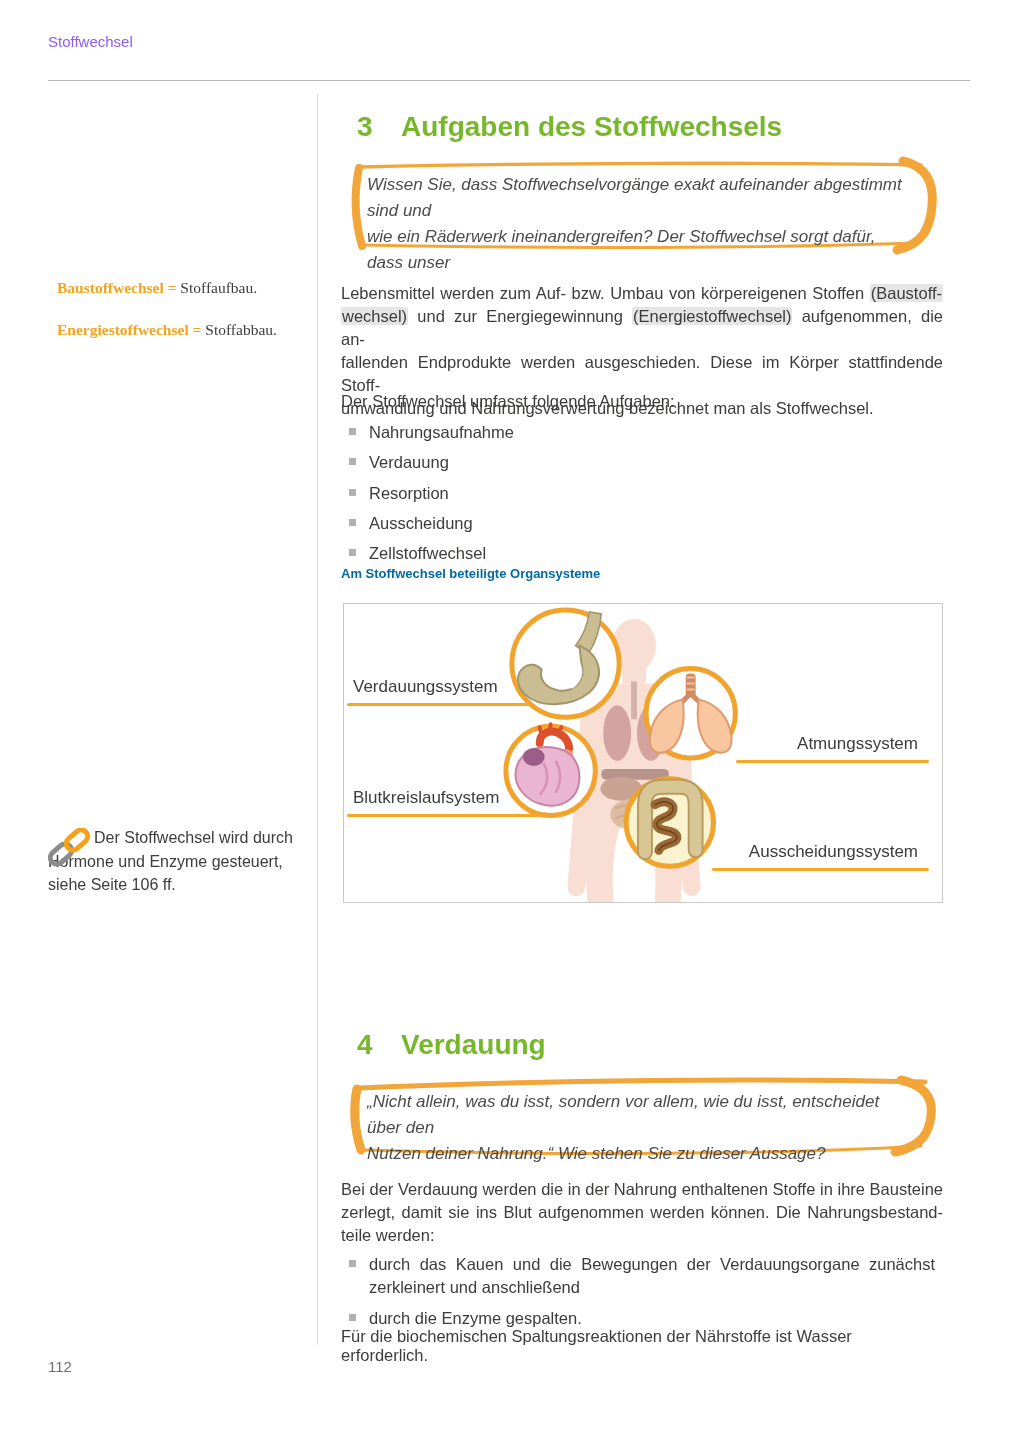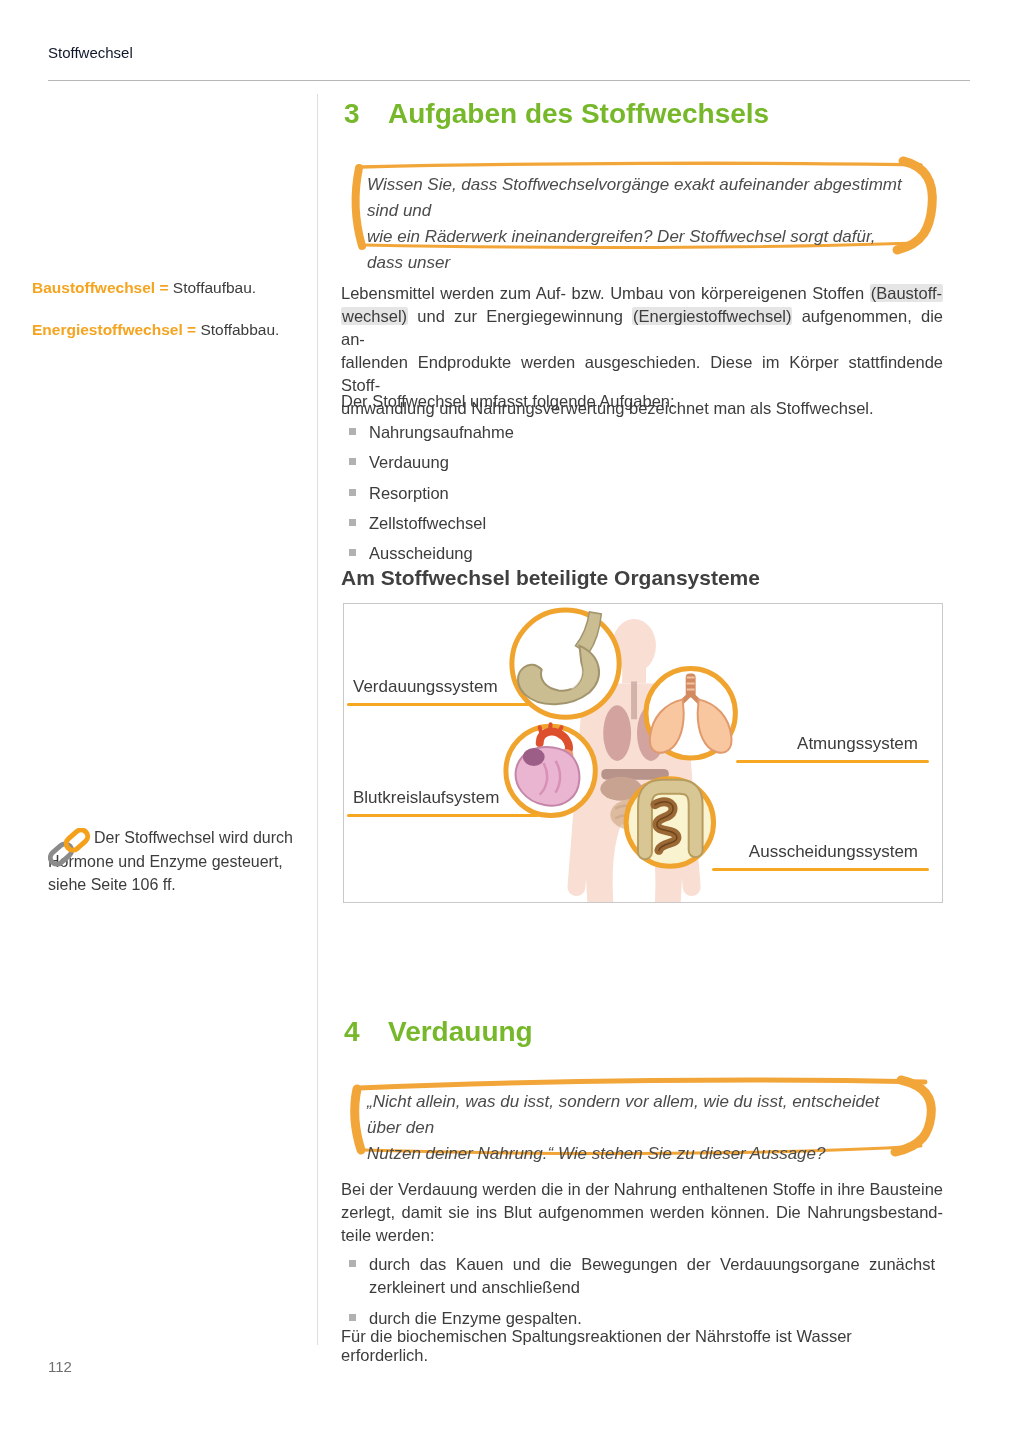--- a/index.html
+++ b/index.html
@@ -1,51 +1,51 @@
 <!DOCTYPE html>
 <html><head>
 <meta charset="utf-8">
 <style>
   html,body{margin:0;padding:0;background:#ffffff;}
   .page{position:relative;width:1018px;height:1440px;background:#fff;
         font-family:"Liberation Sans",sans-serif;color:#3c3c3b;overflow:hidden;}
-  .running-head{position:absolute;left:48px;top:44px;font-size:15px;color:#0f172a;}
+  .running-head{position:absolute;left:48px;top:33px;font-size:15px;color:#8b5cf6;}
   .head-rule{position:absolute;left:48px;top:80px;width:922px;height:1px;background:#b7b7b7;}
   .v-rule{position:absolute;left:317px;top:94px;width:1px;height:1251px;background:#dedede;}
 
-  .h1{position:absolute;left:341px;font-size:28px;font-weight:bold;color:#76b82a;margin:3px;}
+  .h1{position:absolute;left:341px;font-size:28px;font-weight:bold;color:#76b82a;margin:16px;}
   .h1 .hnum{display:inline-block;width:44px;}
   .h1.s3{top:95px;} .h1.s4{top:1013px;}
 
   .quote{position:absolute;left:345px;width:592px;}
   .quote.q1{top:158px;height:96px;} .quote.q2{top:1074px;height:86px;}
   .qborder{position:absolute;left:0;top:0;width:100%;height:100%;overflow:visible;}
   .qtext{position:relative;padding:14px 30px 0 22px;font-style:italic;font-size:17px;
          color:#4b4b49;line-height:26px;}
   .q2 .qtext{padding-top:15px;}
 
-  .margin-notes{position:absolute;left:32px;top:277px;width:262px;font-size:15.5px;line-height:21px;}
+  .margin-notes{position:absolute;left:57px;top:277px;width:262px;font-size:15.5px;line-height:21px;font-family:Liberation Serif, serif;}
   .mnote{margin-bottom:21px;}
   .mnote .term{color:#f5a41f;font-weight:bold;}
 
   .para{position:absolute;font-size:16.5px;line-height:23px;}
   .p1{left:341px;top:282px;width:602px;}
   .p2{left:341px;top:1178px;width:602px;}
   .pline.just{text-align:justify;text-align-last:justify;}
   .hl{background:#e5e5e5;border-radius:2px;padding:0 1px;}
 
   .list-intro{position:absolute;left:341px;top:392px;font-size:16.5px;}
   ul.blist{position:absolute;margin:0;padding:0;list-style:none;font-size:16.5px;}
   #list3{left:341px;top:413px;width:602px;}
   #list4{left:341px;top:1245px;width:602px;}
   ul.blist li{position:relative;padding-left:20px;line-height:22.3px;margin:8px;}
   #list4 li{line-height:23px;margin-bottom:0;text-align:justify;}
   .bullet{position:absolute;left:0;top:7px;width:7px;height:7px;background:#b1b1b1;}
 
-  .h2{position:absolute;left:341px;top:566px;font-size:21px;font-weight:bold;color:#404040;margin:0;}
+  .h2{position:absolute;left:341px;top:566px;font-size:13px;font-weight:bold;color:#0369a1;margin:0;}
 
   .diagram{position:absolute;left:343px;top:603px;width:600px;height:300px;
            border:1px solid #c9c9c9;box-sizing:border-box;}
   .dsvg{position:absolute;left:0;top:0;width:100%;height:100%;}
   .dlabel{position:absolute;font-size:17px;color:#3c3c3b;white-space:nowrap;}
   .lead{position:absolute;height:3px;background:#f6a823;border-radius:2px;}
 
   .link-note{position:absolute;left:48px;top:826px;width:270px;font-size:16px;line-height:23.5px;}
   .chain{position:absolute;left:0;top:2px;}
   .link-note .note-text{display:block;text-indent:46px;}
@@ -89,22 +89,22 @@
       <div class="pline just"><span class="hl">wechsel)</span><span> und zur Energiegewinnung </span><span class="hl">(Energiestoffwechsel)</span><span> aufgenommen, die an-</span></div>
       <div class="pline just"><span>fallenden Endprodukte werden ausgeschieden. Diese im Körper stattfindende Stoff-</span></div>
       <div class="pline"><span>umwandlung und Nahrungsverwertung bezeichnet man als Stoffwechsel.</span></div>
     </div>
 
   <div class="list-intro">Der Stoffwechsel umfasst folgende Aufgaben:</div>
   <ul class="blist" id="list3">
       <li><span class="bullet"></span><span class="litext">Nahrungsaufnahme</span></li>
       <li><span class="bullet"></span><span class="litext">Verdauung</span></li>
       <li><span class="bullet"></span><span class="litext">Resorption</span></li>
+      <li><span class="bullet"></span><span class="litext">Ausscheidung</span></li>
       <li><span class="bullet"></span><span class="litext">Zellstoffwechsel</span></li>
-      <li><span class="bullet"></span><span class="litext">Ausscheidung</span></li>
     </ul>
 
   <h2 class="h2">Am Stoffwechsel beteiligte Organsysteme</h2>
 
   <div class="diagram">
     <svg class="dsvg" viewBox="0 0 600 300">
 
       <g fill="#f8ded3">
         <ellipse cx="291" cy="42" rx="22" ry="27"></ellipse>
         <rect x="279" y="60" width="24" height="20"></rect>

